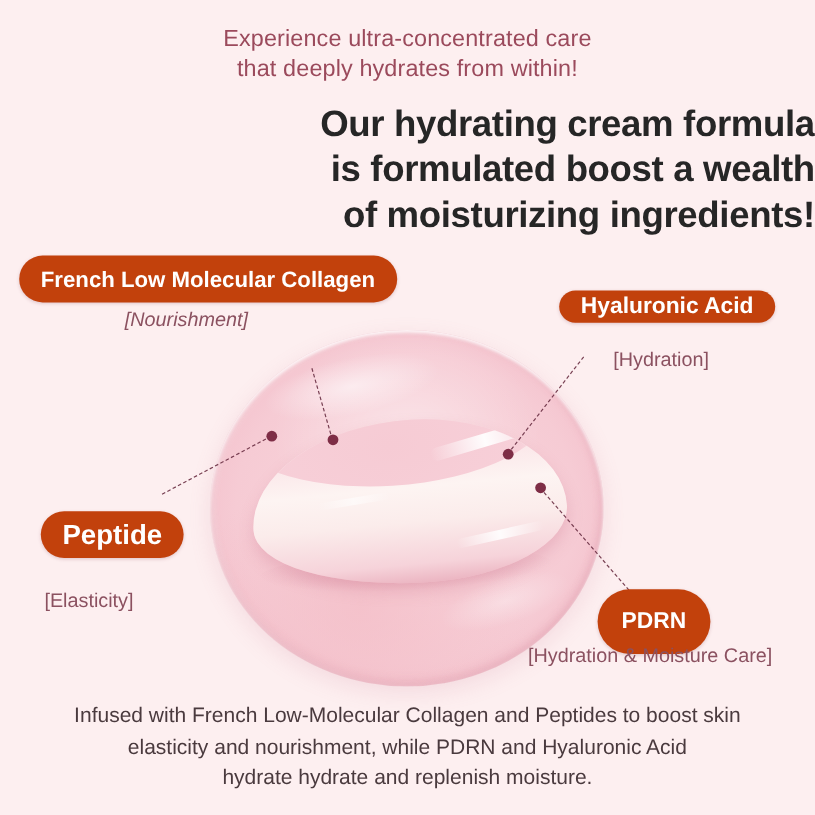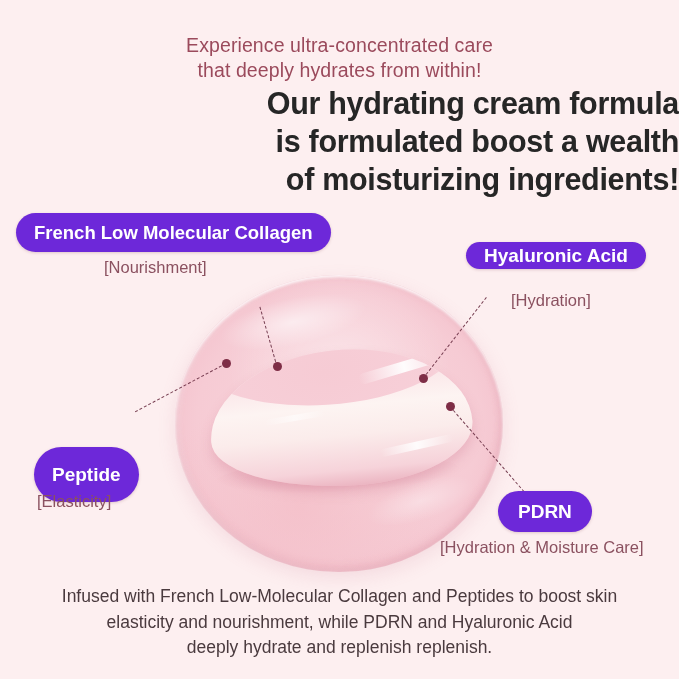--- a/index.html
+++ b/index.html
@@ -99,54 +99,54 @@
     position:absolute;width:9px;height:9px;border-radius:50%;
     background:#7e2d46;margin-left:-4.5px;margin-top:-4.5px;
   }
   .lead{
     position:absolute;height:0;border-top:1.6px dashed #6d3246;
     transform-origin:0 50%;opacity:.92;
   }
 
   
   .pill{
-    position:absolute;background:#6d28d9;color:#fff;
+    position:absolute;background:#c2410c;color:#fff;
     border-radius:999px;font-weight:700;white-space:nowrap;
     display:flex;align-items:center;justify-content:center;
     box-shadow:0 1px 3px rgba(120,50,70,.22);
   }
   .cap{
     position:absolute;color:#8b5160;font-size:16.5px;white-space:nowrap;font-weight:400;
   }
 
   #pill-collagen{left:16px;top:213px;height:39px;padding:0 18px;font-size:18.5px;}
-  #cap-collagen{left:104px;top:258px;}
+  #cap-collagen{left:104px;top:258px;font-style:italic;}
 
   #pill-hyaluronic{left:466px;top:242px;height:27px;padding:0 18px;font-size:19px;}
   #cap-hyaluronic{left:511px;top:291px;}
 
-  #pill-peptide{left:34px;top:447px;height:55px;padding:0 18px;font-size:19px;}
+  #pill-peptide{left:34px;top:426px;height:39px;padding:0 18px;font-size:23px;}
   #cap-peptide{left:37px;top:492px;}
 
-  #pill-pdrn{left:498px;top:491px;height:41px;padding:0 20px;font-size:19px;}
+  #pill-pdrn{left:498px;top:491px;height:54px;padding:0 20px;font-size:19px;}
   #cap-pdrn{left:440px;top:538px;}
 
   
   .body-copy{
     position:absolute;left:0;right:0;text-align:center;
     color:#4a3a3e;font-size:17.5px;line-height:25.5px;font-weight:400;
   }
   .body-copy span{display:block;}
 </style>
 </head>
 <body>
 
 <div id="stage">
 
-  <div class="subhead" style="top:20px;margin-top:13px;">
+  <div class="subhead" style="top:20px;">
     <span class="l1">Experience ultra-concentrated care</span>
     <span class="l2">that deeply hydrates from within!</span>
   </div>
 
   <div class="headline" style="top:84px;">
     <span>Our hydrating cream formula</span>
     <span>is formulated boost a wealth</span>
     <span>of moisturizing ingredients!</span>
   </div>
 
@@ -182,16 +182,16 @@
 
   <div class="pill" id="pill-peptide">Peptide</div>
   <div class="cap" id="cap-peptide">[Elasticity]</div>
 
   <div class="pill" id="pill-pdrn">PDRN</div>
   <div class="cap" id="cap-pdrn">[Hydration &amp; Moisture Care]</div>
 
   <div class="body-copy" style="top:584px;">
     <span>Infused with French Low-Molecular Collagen and Peptides to boost skin</span>
     <span>elasticity and nourishment, while PDRN and Hyaluronic Acid</span>
-    <span>deeply hydrate and replenish replenish.</span>
+    <span>hydrate hydrate and replenish moisture.</span>
   </div>
 
 </div>
 
 </body></html>

